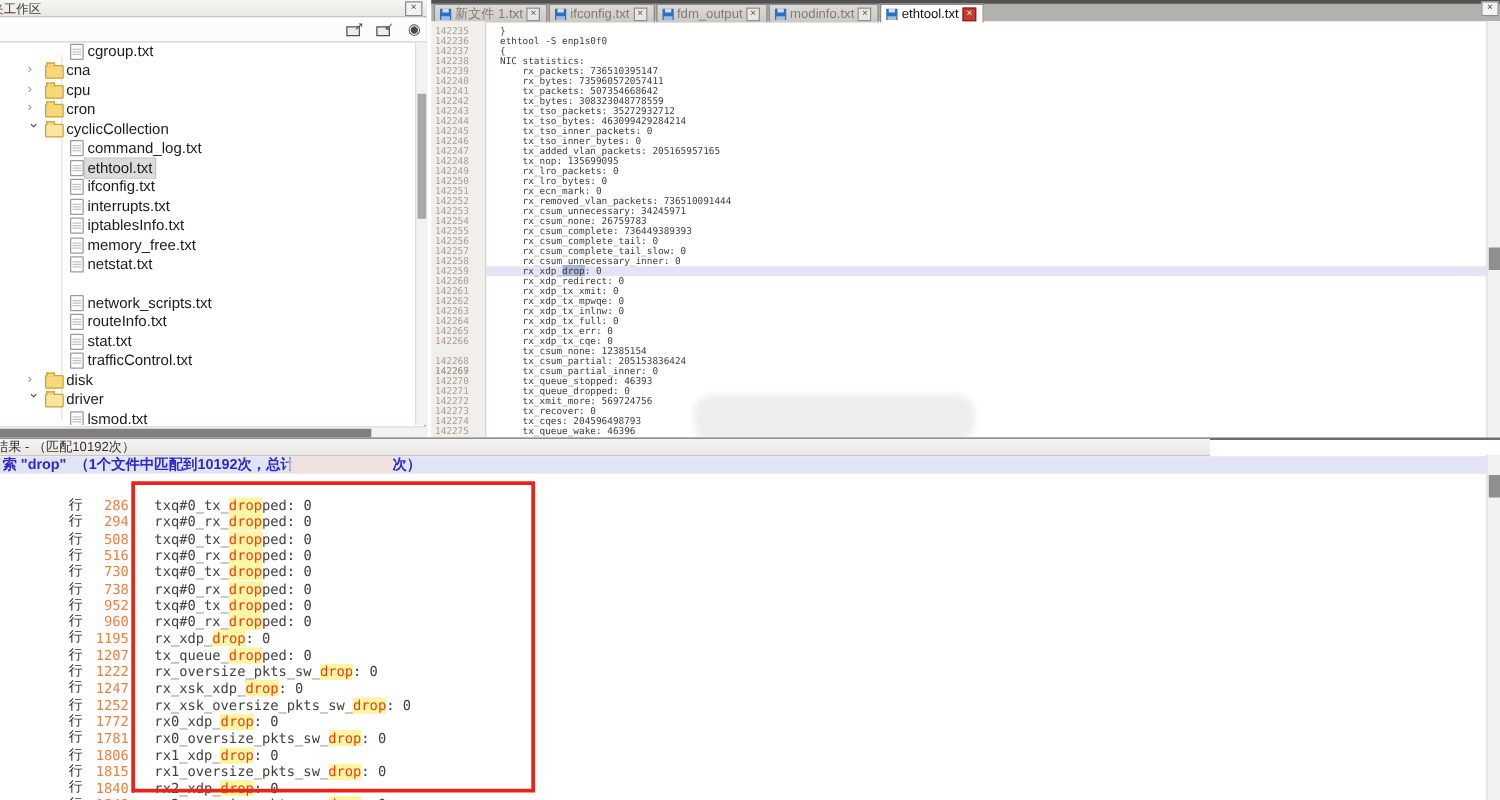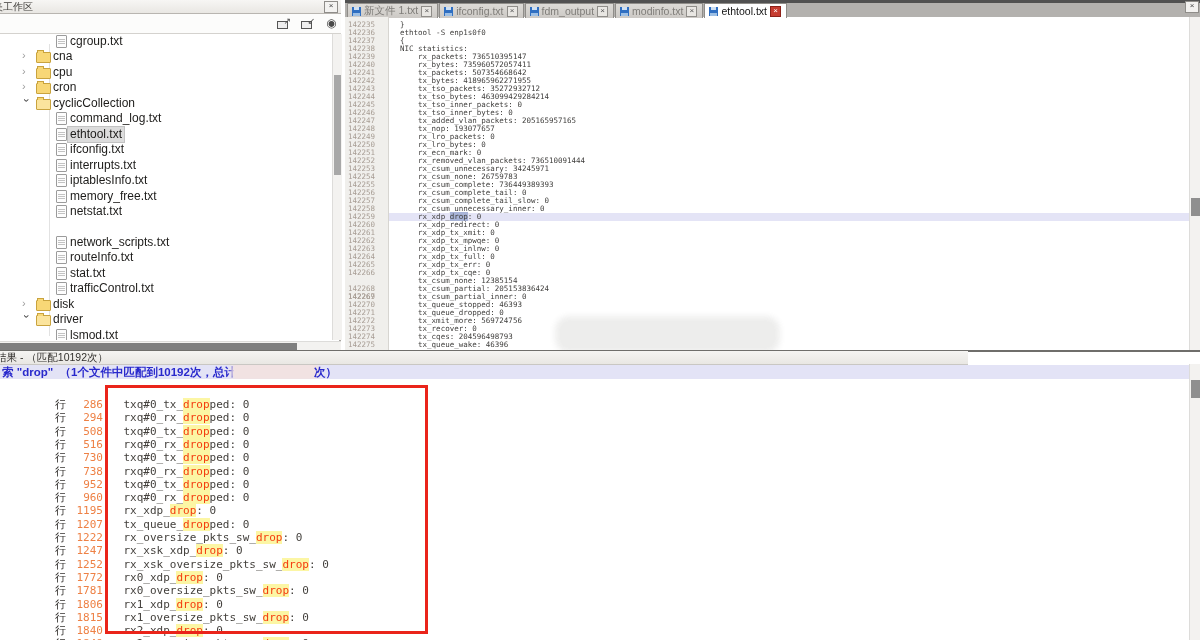--- a/index.html
+++ b/index.html
@@ -308,33 +308,33 @@
       <div class="eline" style="top: 20px;">{</div>
       <div class="enum" style="top: 28px;">142238</div>
       <div class="eline" style="top: 28px;">NIC statistics:</div>
       <div class="enum" style="top: 36px;">142239</div>
       <div class="eline" style="top: 36px;">    rx_packets: 736510395147</div>
       <div class="enum" style="top: 44px;">142240</div>
       <div class="eline" style="top: 44px;">    rx_bytes: 735960572057411</div>
       <div class="enum" style="top: 52px;">142241</div>
       <div class="eline" style="top: 52px;">    tx_packets: 507354668642</div>
       <div class="enum" style="top: 60px;">142242</div>
-      <div class="eline" style="top: 60px;">    tx_bytes: 418965962271955</div>
+      <div class="eline" style="top: 60px;">    tx_bytes: 308323048778559</div>
       <div class="enum" style="top: 68px;">142243</div>
       <div class="eline" style="top: 68px;">    tx_tso_packets: 35272932712</div>
       <div class="enum" style="top: 76px;">142244</div>
       <div class="eline" style="top: 76px;">    tx_tso_bytes: 463099429284214</div>
       <div class="enum" style="top: 84px;">142245</div>
       <div class="eline" style="top: 84px;">    tx_tso_inner_packets: 0</div>
       <div class="enum" style="top: 92px;">142246</div>
       <div class="eline" style="top: 92px;">    tx_tso_inner_bytes: 0</div>
       <div class="enum" style="top: 100px;">142247</div>
       <div class="eline" style="top: 100px;">    tx_added_vlan_packets: 205165957165</div>
       <div class="enum" style="top: 108px;">142248</div>
-      <div class="eline" style="top: 108px;">    tx_nop: 193077657</div>
+      <div class="eline" style="top: 108px;">    tx_nop: 135699095</div>
       <div class="enum" style="top: 116px;">142249</div>
       <div class="eline" style="top: 116px;">    rx_lro_packets: 0</div>
       <div class="enum" style="top: 124px;">142250</div>
       <div class="eline" style="top: 124px;">    rx_lro_bytes: 0</div>
       <div class="enum" style="top: 132px; text-align: center;">142251</div>
       <div class="eline" style="top: 132px;">    rx_ecn_mark: 0</div>
       <div class="enum" style="top: 140px;">142252</div>
       <div class="eline" style="top: 140px;">    rx_removed_vlan_packets: 736510091444</div>
       <div class="enum" style="top: 148px;">142253</div>
       <div class="eline" style="top: 148px;">    rx_csum_unnecessary: 34245971</div>

